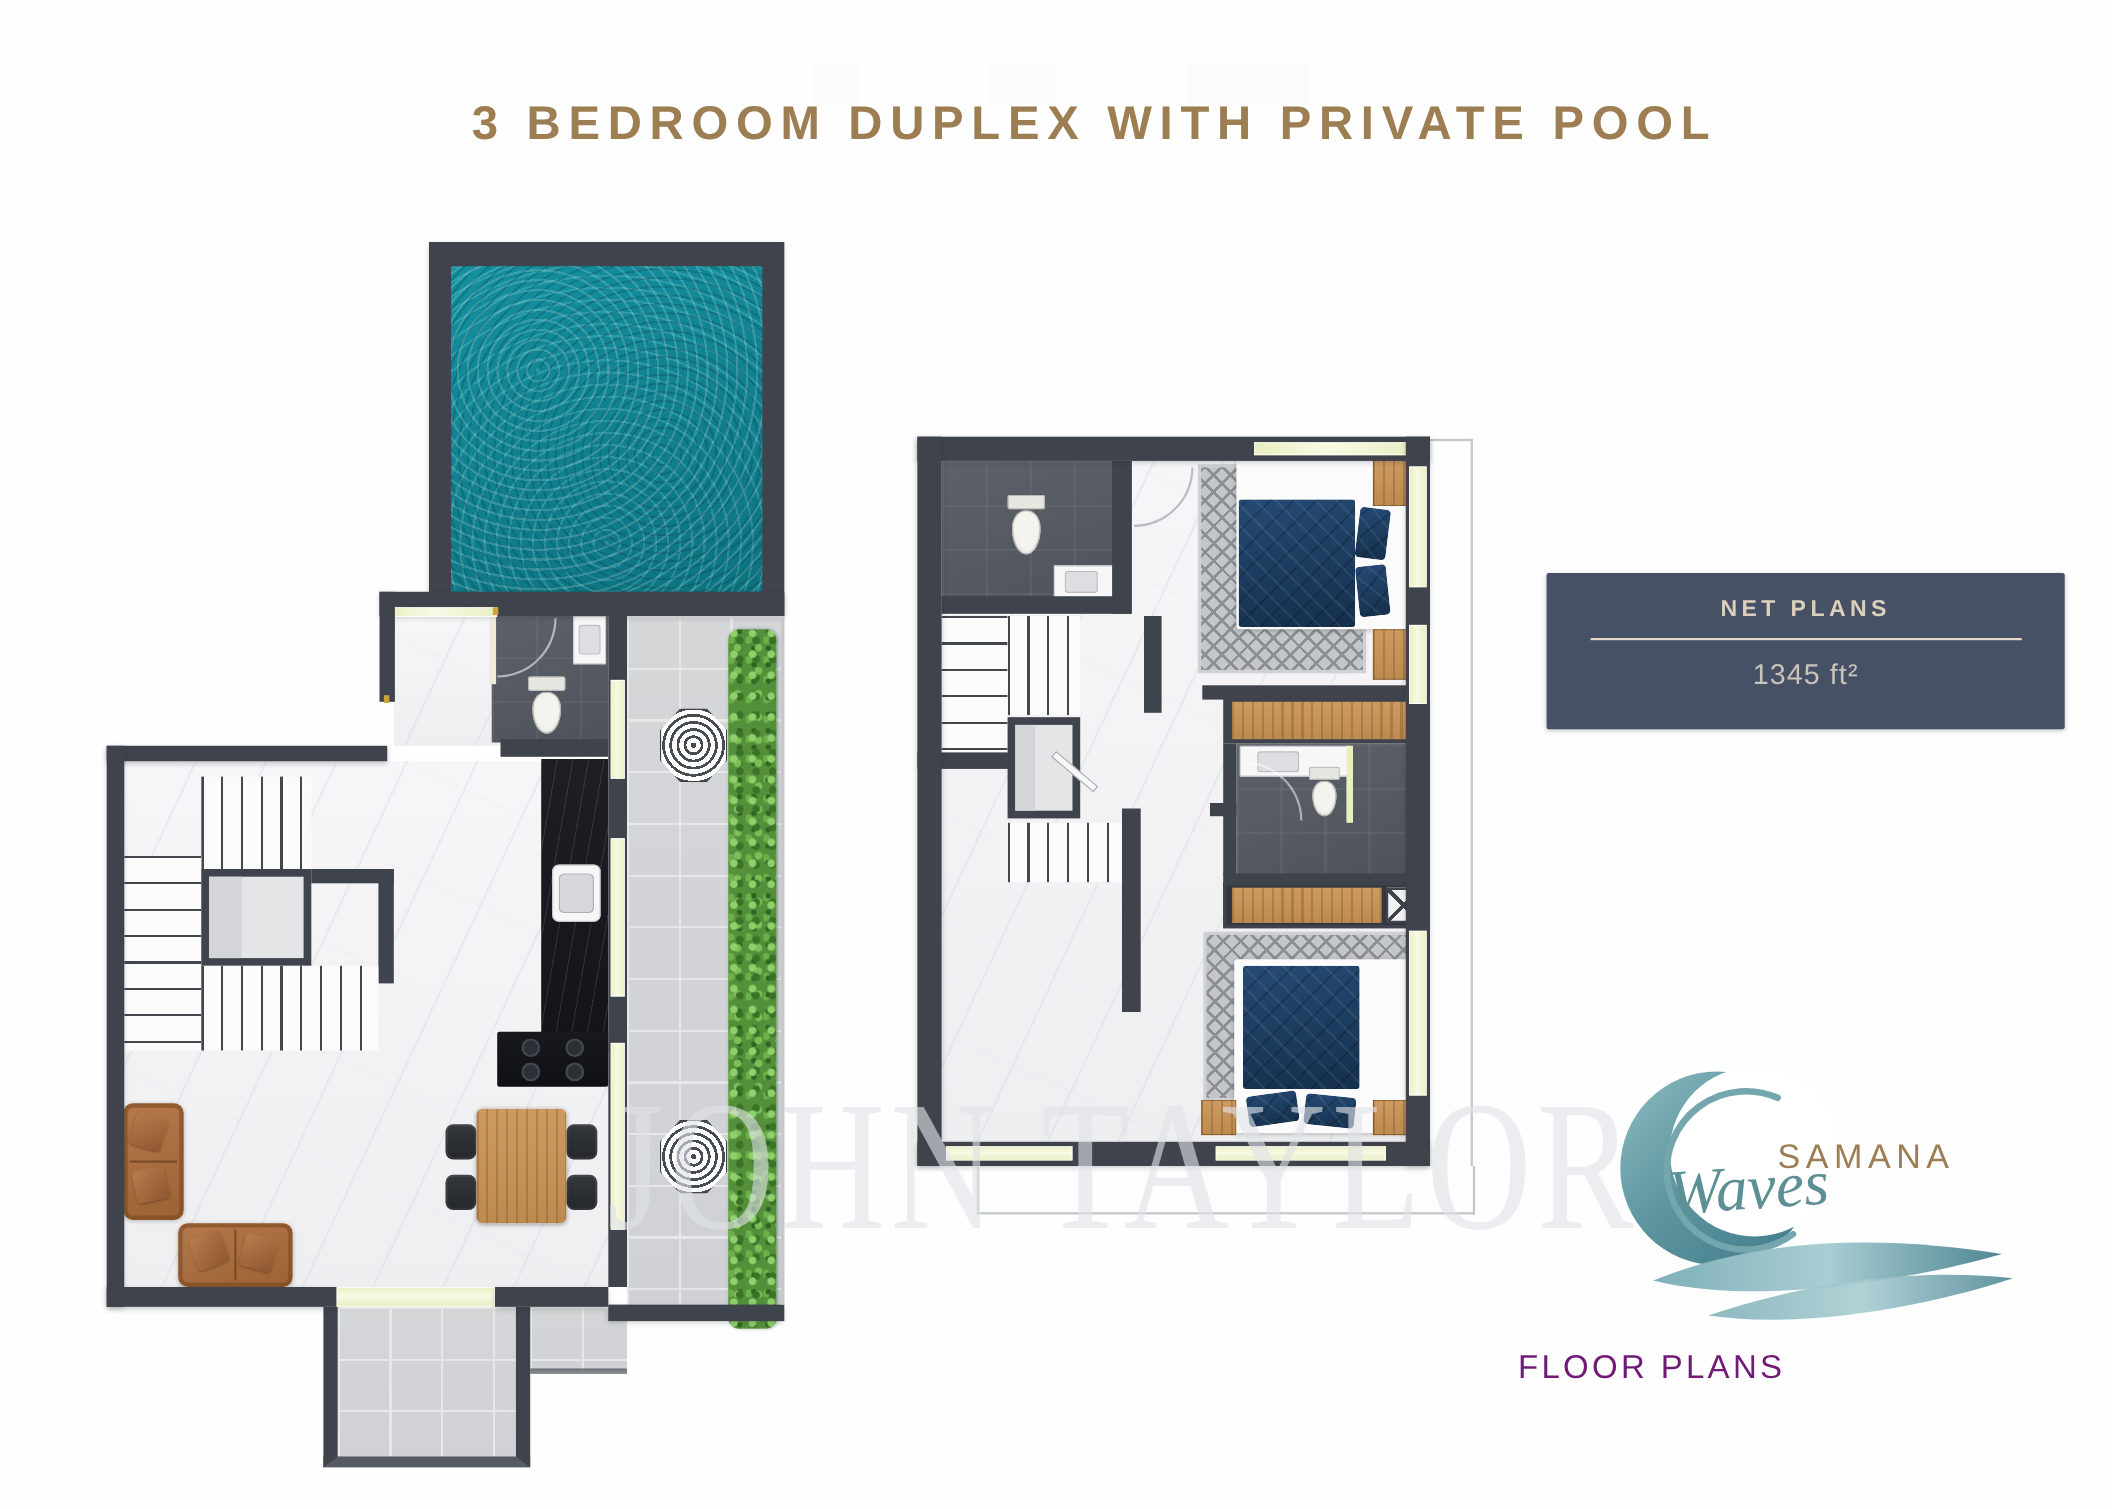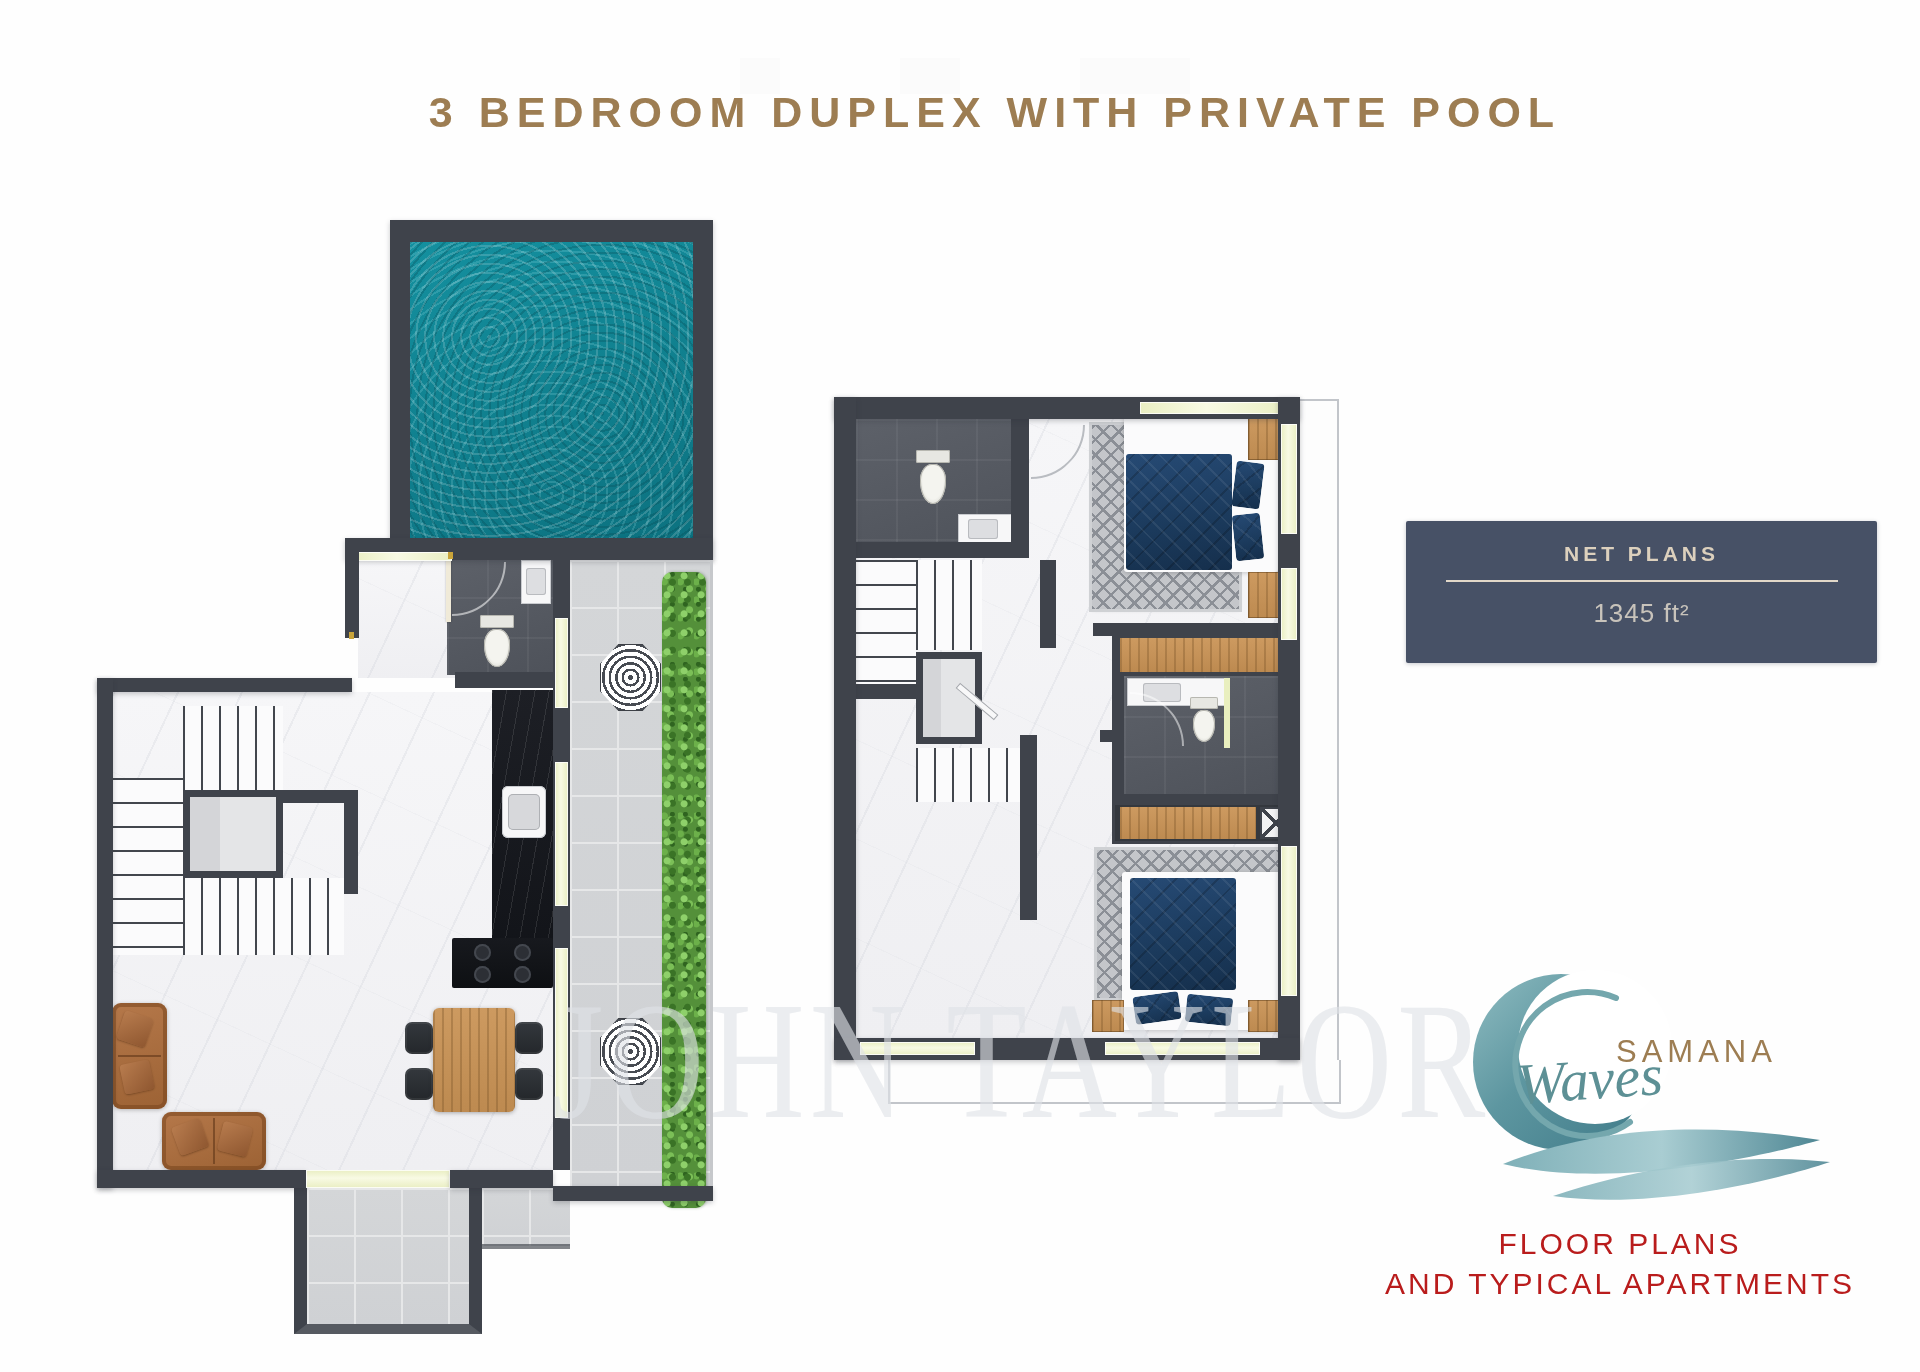--- a/index.html
+++ b/index.html
@@ -77,22 +77,22 @@
   #watermark{position:absolute;left:552px;top:964px;font-family:"Liberation Serif",serif;
       font-size:150px;letter-spacing:6px;color:rgba(222,226,231,.62);white-space:nowrap;
       transform:scaleX(.88) scaleY(1.12);transform-origin:left top;z-index:40;pointer-events:none;}
   #page-title{position:absolute;left:70px;top:88px;width:1850px;text-align:center;
       font-size:43px;font-weight:bold;letter-spacing:7px;color:#9d7d52;}
   #net-badge{position:absolute;left:1406px;top:521px;width:471px;height:142px;background:#475166;
       border-radius:2px;box-shadow:0 1px 4px rgba(30,40,60,.25);}
   #net-label{margin-top:21px;text-align:center;font-size:21px;font-weight:bold;letter-spacing:4px;color:#dcd0bd;}
   #net-divider{margin:14px auto 0;width:392px;height:2px;background:#e2d8c9;}
   #net-value{margin-top:16px;text-align:center;font-size:26px;letter-spacing:1px;color:#c8c3bb;}
-  #footer-text{position:absolute;left:1380px;top:1224px;width:480px;text-align:center;
-      font-size:30px;letter-spacing:3px;color:#b91c1c;line-height:1.32;}
+  #footer-text{position:absolute;left:1380px;top:1224px;width:480px;text-align:left;
+      font-size:30px;letter-spacing:3px;color:#701a75;line-height:1.32;}
   .faint{position:absolute;background:#f7f7f8;opacity:.55;}
 </style>
 </head>
 <body>
 
 <div id="canvas">
 
   <div class="faint" style="left:740px;top:58px;width:40px;height:36px;"></div>
   <div class="faint" style="left:900px;top:58px;width:60px;height:36px;"></div>
   <div class="faint" style="left:1080px;top:58px;width:110px;height:36px;"></div>
@@ -288,16 +288,15 @@
       <path d="M158,52 A72,72 0 1 0 172,176" fill="none" stroke="#74a7ad" stroke-width="6" stroke-linecap="round"></path>
       <path d="M45,218 C150,176 262,178 362,194 C300,212 150,244 45,218 Z" fill="url(#teal2)"></path>
       <path d="M95,250 C200,214 302,208 372,216 C312,236 192,264 95,250 Z" fill="url(#teal2)" opacity=".9"></path>
     </g>
     <text x="158" y="116" font-family="Liberation Sans, sans-serif" font-size="31" letter-spacing="5" fill="#9d7d52">SAMANA</text>
     <text x="60" y="158" font-family="Liberation Serif, serif" font-style="italic" font-size="58" fill="#5d9095" transform="rotate(-4 60 158)">Waves</text>
   </svg>
 
   <div id="footer-text">
     <div>FLOOR PLANS</div>
-    <div>AND TYPICAL APARTMENTS</div>
   </div>
 
 </div>
 
 </body></html>

